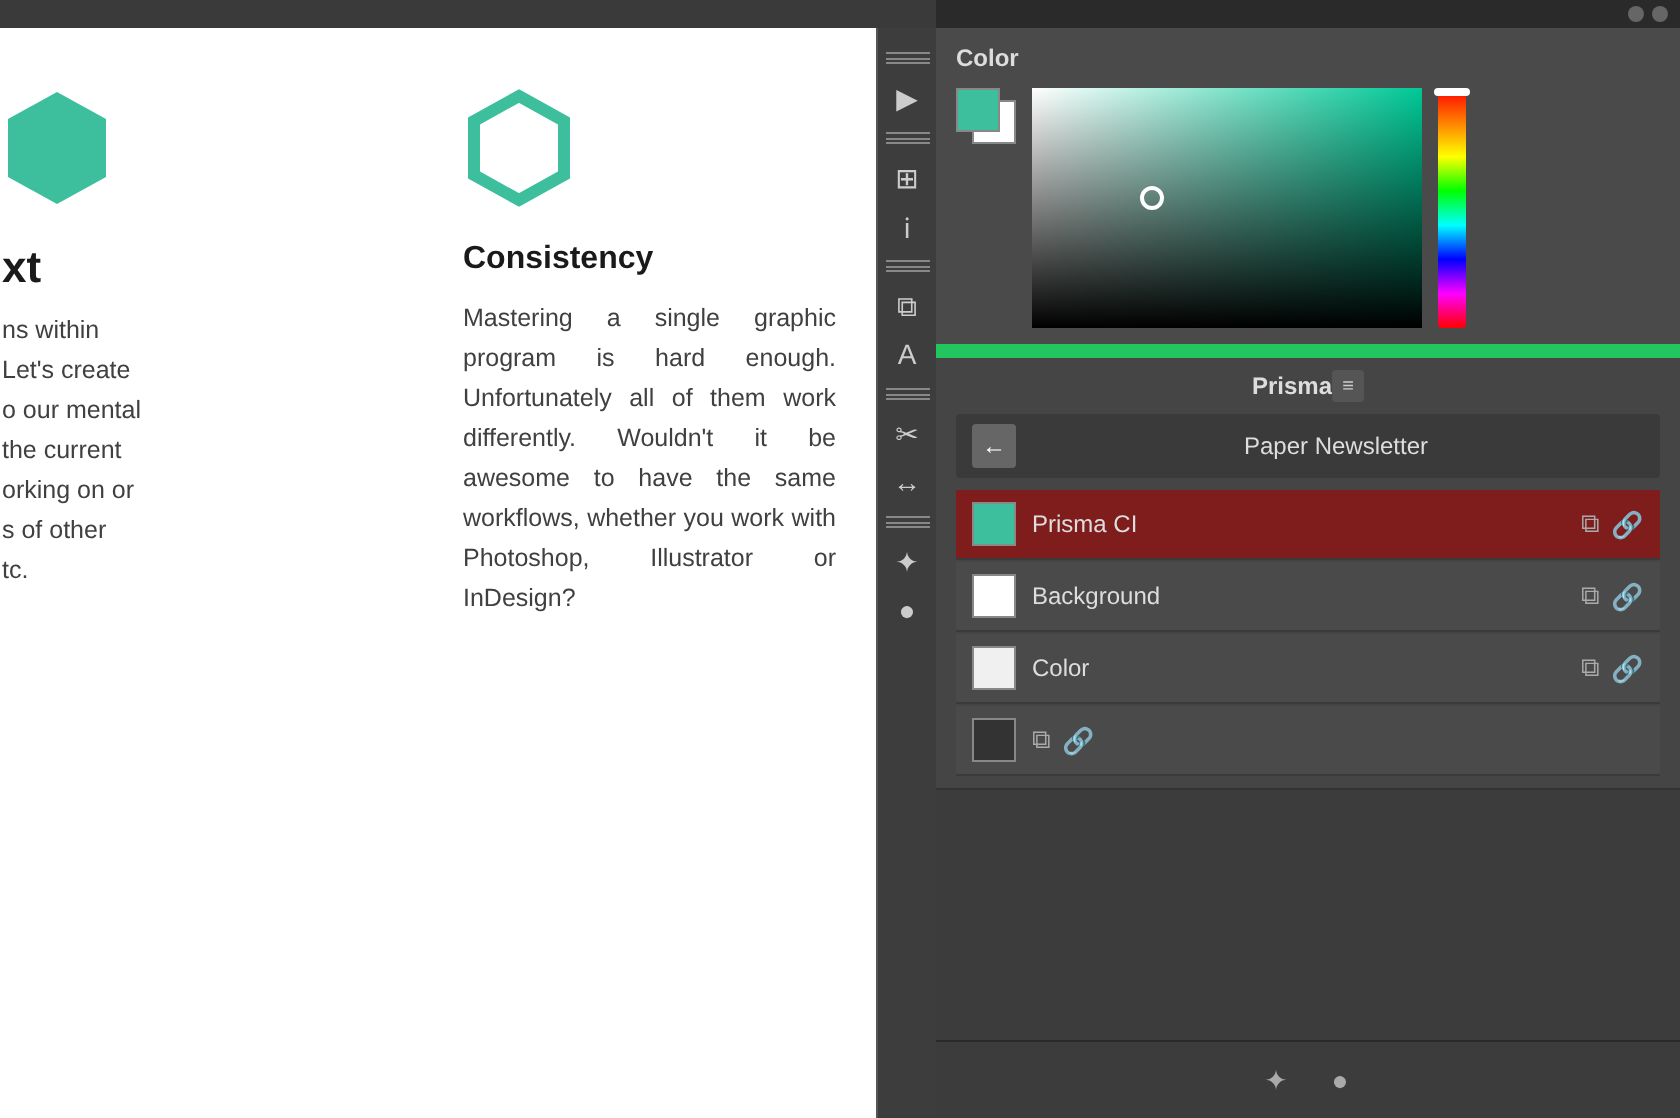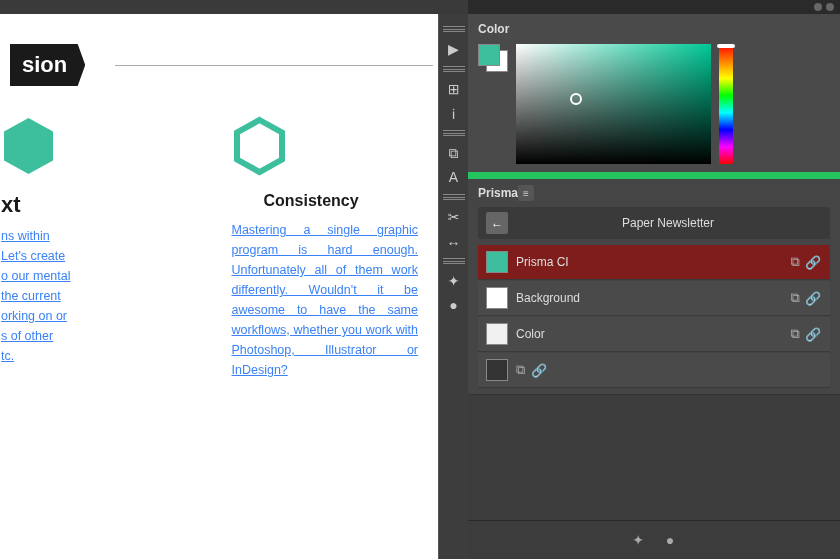--- a/index.html
+++ b/index.html
@@ -72,29 +72,27 @@
 
     .feature-col:first-child {
       padding-left: 1px;
     }
 
     .feature-title {
       font-size: 16px;
       font-weight: bold;
       margin-bottom: 10px;
       color: #1a1a1a;
-      margin-left: 32px;
     }
 
     .feature-text {
       font-size: 12.5px;
-      color: #3b82f6;
+      color: #404040;
       line-height: 1.6;
       text-align: justify;
-      text-decoration: underline;
     }
 
     .left-text-highlight {
       color: #1a1a1a;
       font-size: 22px;
       font-weight: bold;
       margin-bottom: 8px;
     }
 
     
@@ -264,21 +262,21 @@
     
     .swatches-panel {
       background: #454545;
       padding: 6px 10px;
       border-bottom: 1px solid #333;
     }
 
     .swatches-header {
       display: flex;
       align-items: center;
-      justify-content: flex-start;
+      justify-content: center;
       margin-bottom: 6px;
     }
 
     .swatches-title {
       font-size: 12px;
       color: #ddd;
       font-weight: bold;
     }
 
     .swatches-controls {
@@ -442,26 +440,20 @@
       <span></span>
         <span></span>
         <span></span>
     </div>
     <div class="toolbar-icon">✦</div>
     <div class="toolbar-icon">●</div>
   </div>
 
   <div class="left-content" style="padding-right: 35px;">
 
-    <div class="title-section">
-      <div class="title-arrow">
-        <span>sion</span>
-      </div>
-      <div class="title-line"></div>
-    </div>
 
     <div class="features-grid">
 
       <div class="feature-col">
         <div class="hex-container">
           <svg width="55" height="60" viewBox="0 0 55 60">
             <polygon points="27.5,2 52,15.5 52,44.5 27.5,58 3,44.5 3,15.5" fill="#3dbf9e"></polygon>
           </svg>
         </div>
         <div class="left-text-highlight">xt</div>

